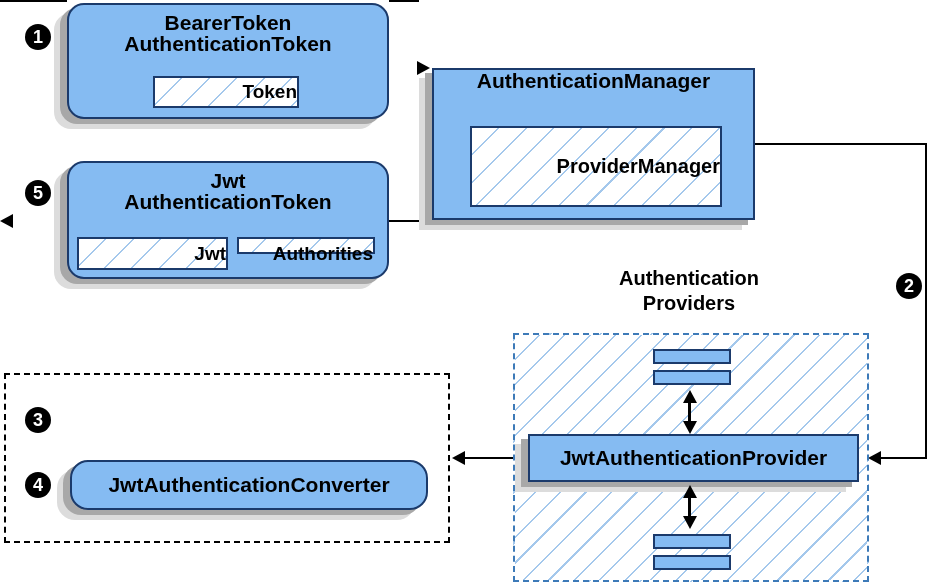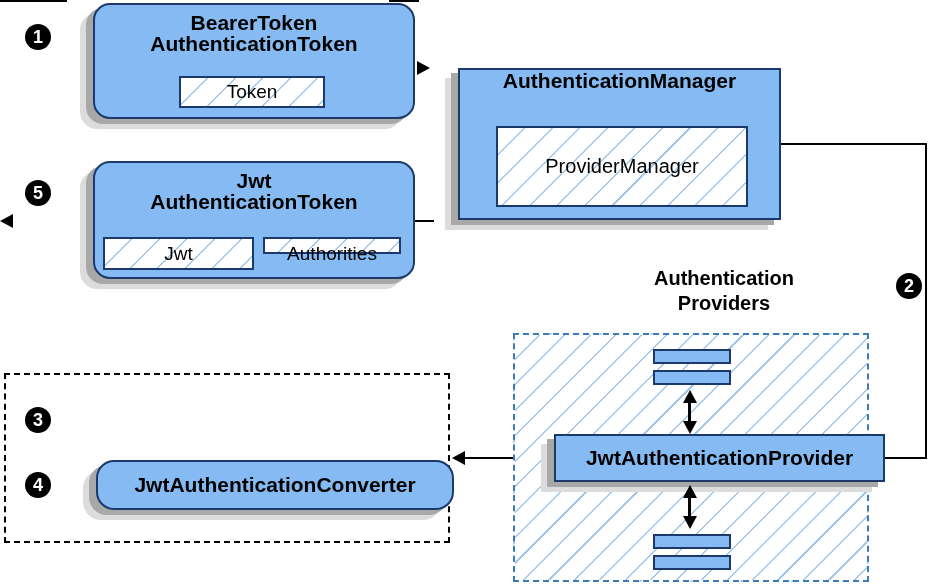--- a/index.html
+++ b/index.html
@@ -4,30 +4,30 @@
 <style>
   html,body{margin:0;padding:0;background:#fff;}
   .stage{
     position:relative;width:932px;height:584px;background:#ffffff;
     font-family:"Liberation Sans",sans-serif;color:#000;overflow:hidden;
   }
   
   .node{
     position:absolute;background:#85bbf2;border:2px solid #1b3a6b;
     box-shadow:-7px 5px 0 #a8a8a8,-13px 10px 0 #dcdcdc;
-    box-sizing:border-box;text-align:center;margin-left:26px;
+    box-sizing:border-box;text-align:center;
   }
   .rounded{border-radius:17px;}
   .node-title{font-weight:bold;font-size:21px;line-height:21px;text-align:center;}
   .tline{display:block;}
   
   .field{
     position:absolute;box-sizing:border-box;border:2px solid #1b3a6b;
     background:repeating-linear-gradient(135deg,#ffffff,#ffffff 18px,#a4c8ec 18px,#a4c8ec 19.5px);
-    font-weight:normal;font-size:19px;text-align:center;color:#000;
+    font-weight:bold;font-size:19px;text-align:right;color:#000;
   }
   
   .group-hatched{
     position:absolute;box-sizing:border-box;border:2px dashed #3d7ab8;
     background:repeating-linear-gradient(135deg,#ffffff,#ffffff 16.5px,#a4c8ec 16.5px,#a4c8ec 18px);
   }
   .group-plain{
     position:absolute;box-sizing:border-box;border:2px dashed #000;background:#fff;
   }
   .group-label{
@@ -87,21 +87,21 @@
 
   <div class="node rounded" style="left:67px;top:161px;width:322px;height:118px;padding-top:7px;">
     <div class="node-title">
       <span class="tline">Jwt</span>
       <span class="tline">AuthenticationToken</span>
     </div>
     <div class="field" style="left:8px;top:74px;width:151px;height:33px;line-height:29px;">Jwt</div>
     <div class="field" style="left:168px;top:74px;width:138px;height:17px;line-height:29px;">Authorities</div>
   </div>
 
-  <div class="group-label" style="left:624px;top:266px;width:200px;">
+  <div class="group-label" style="left:589px;top:266px;width:200px;">
     <span class="tline">Authentication</span>
     <span class="tline">Providers</span>
   </div>
 
   <div class="group-hatched" style="left:513px;top:333px;width:356px;height:249px;">
     <div class="bar" style="left:138px;top:14px;"></div>
     <div class="bar" style="left:138px;top:35px;"></div>
 
     <div class="tri-u" style="left:168px;top:55px;"></div>
     <div class="vline3" style="left:173px;top:66px;height:22px;"></div>

